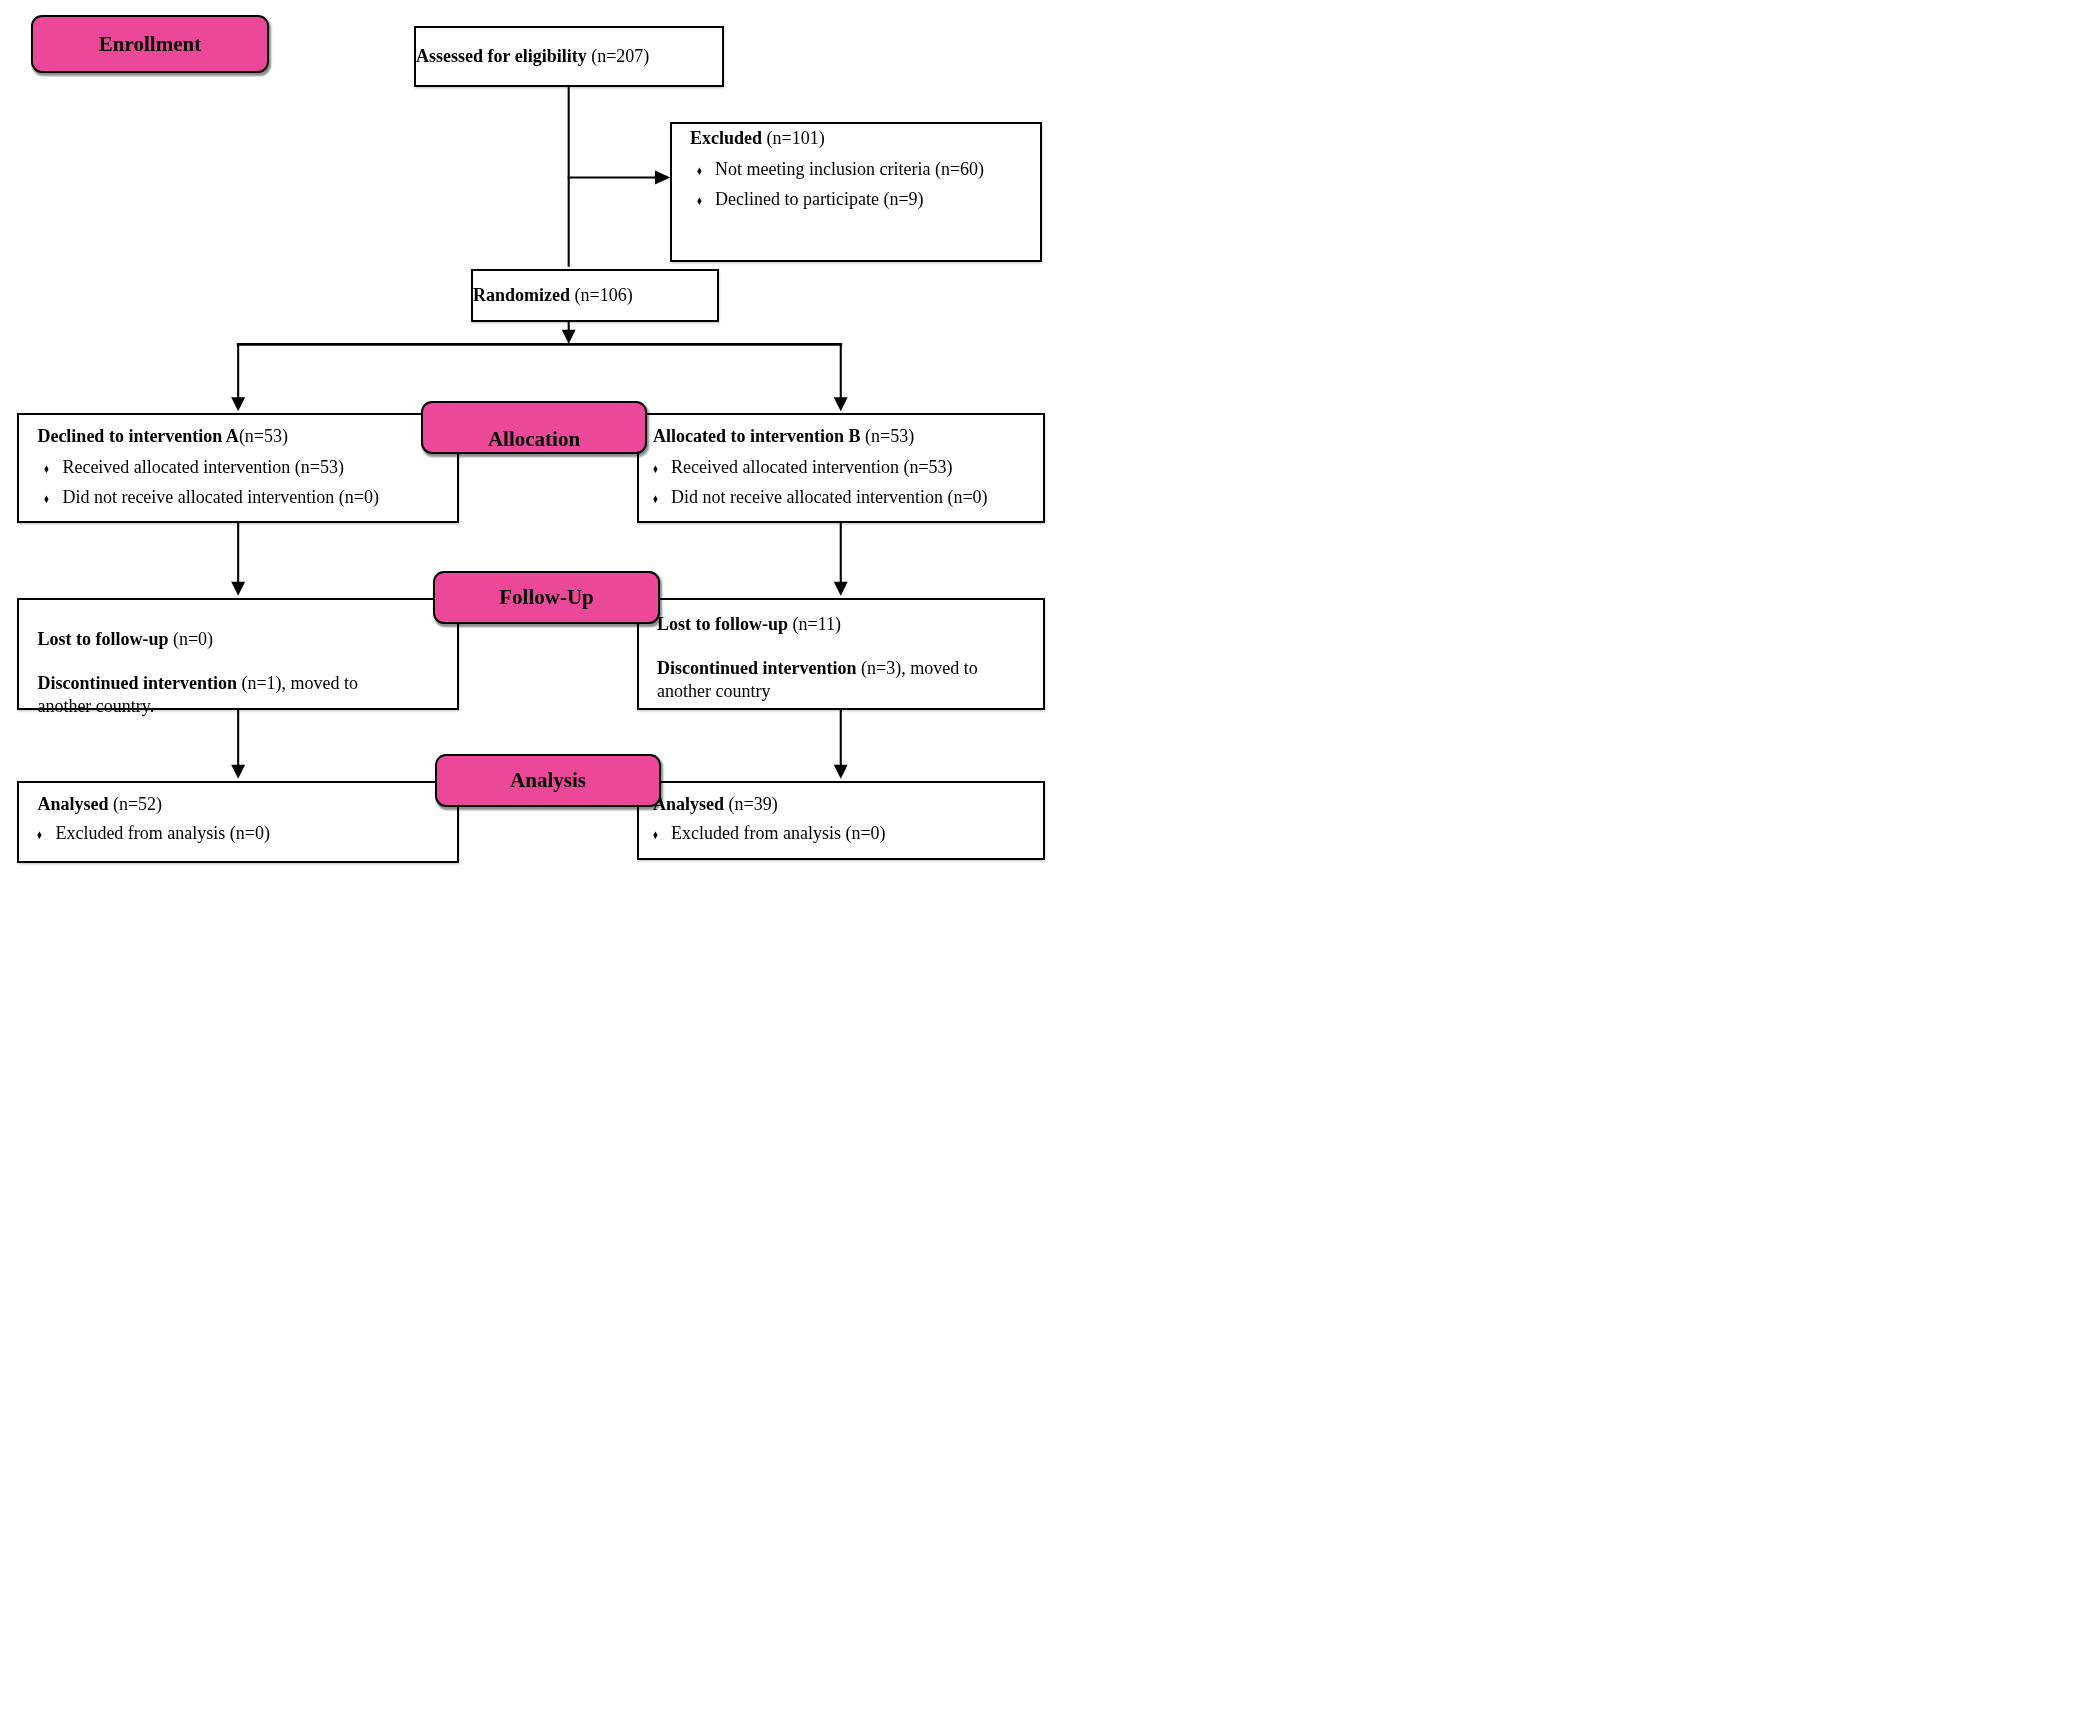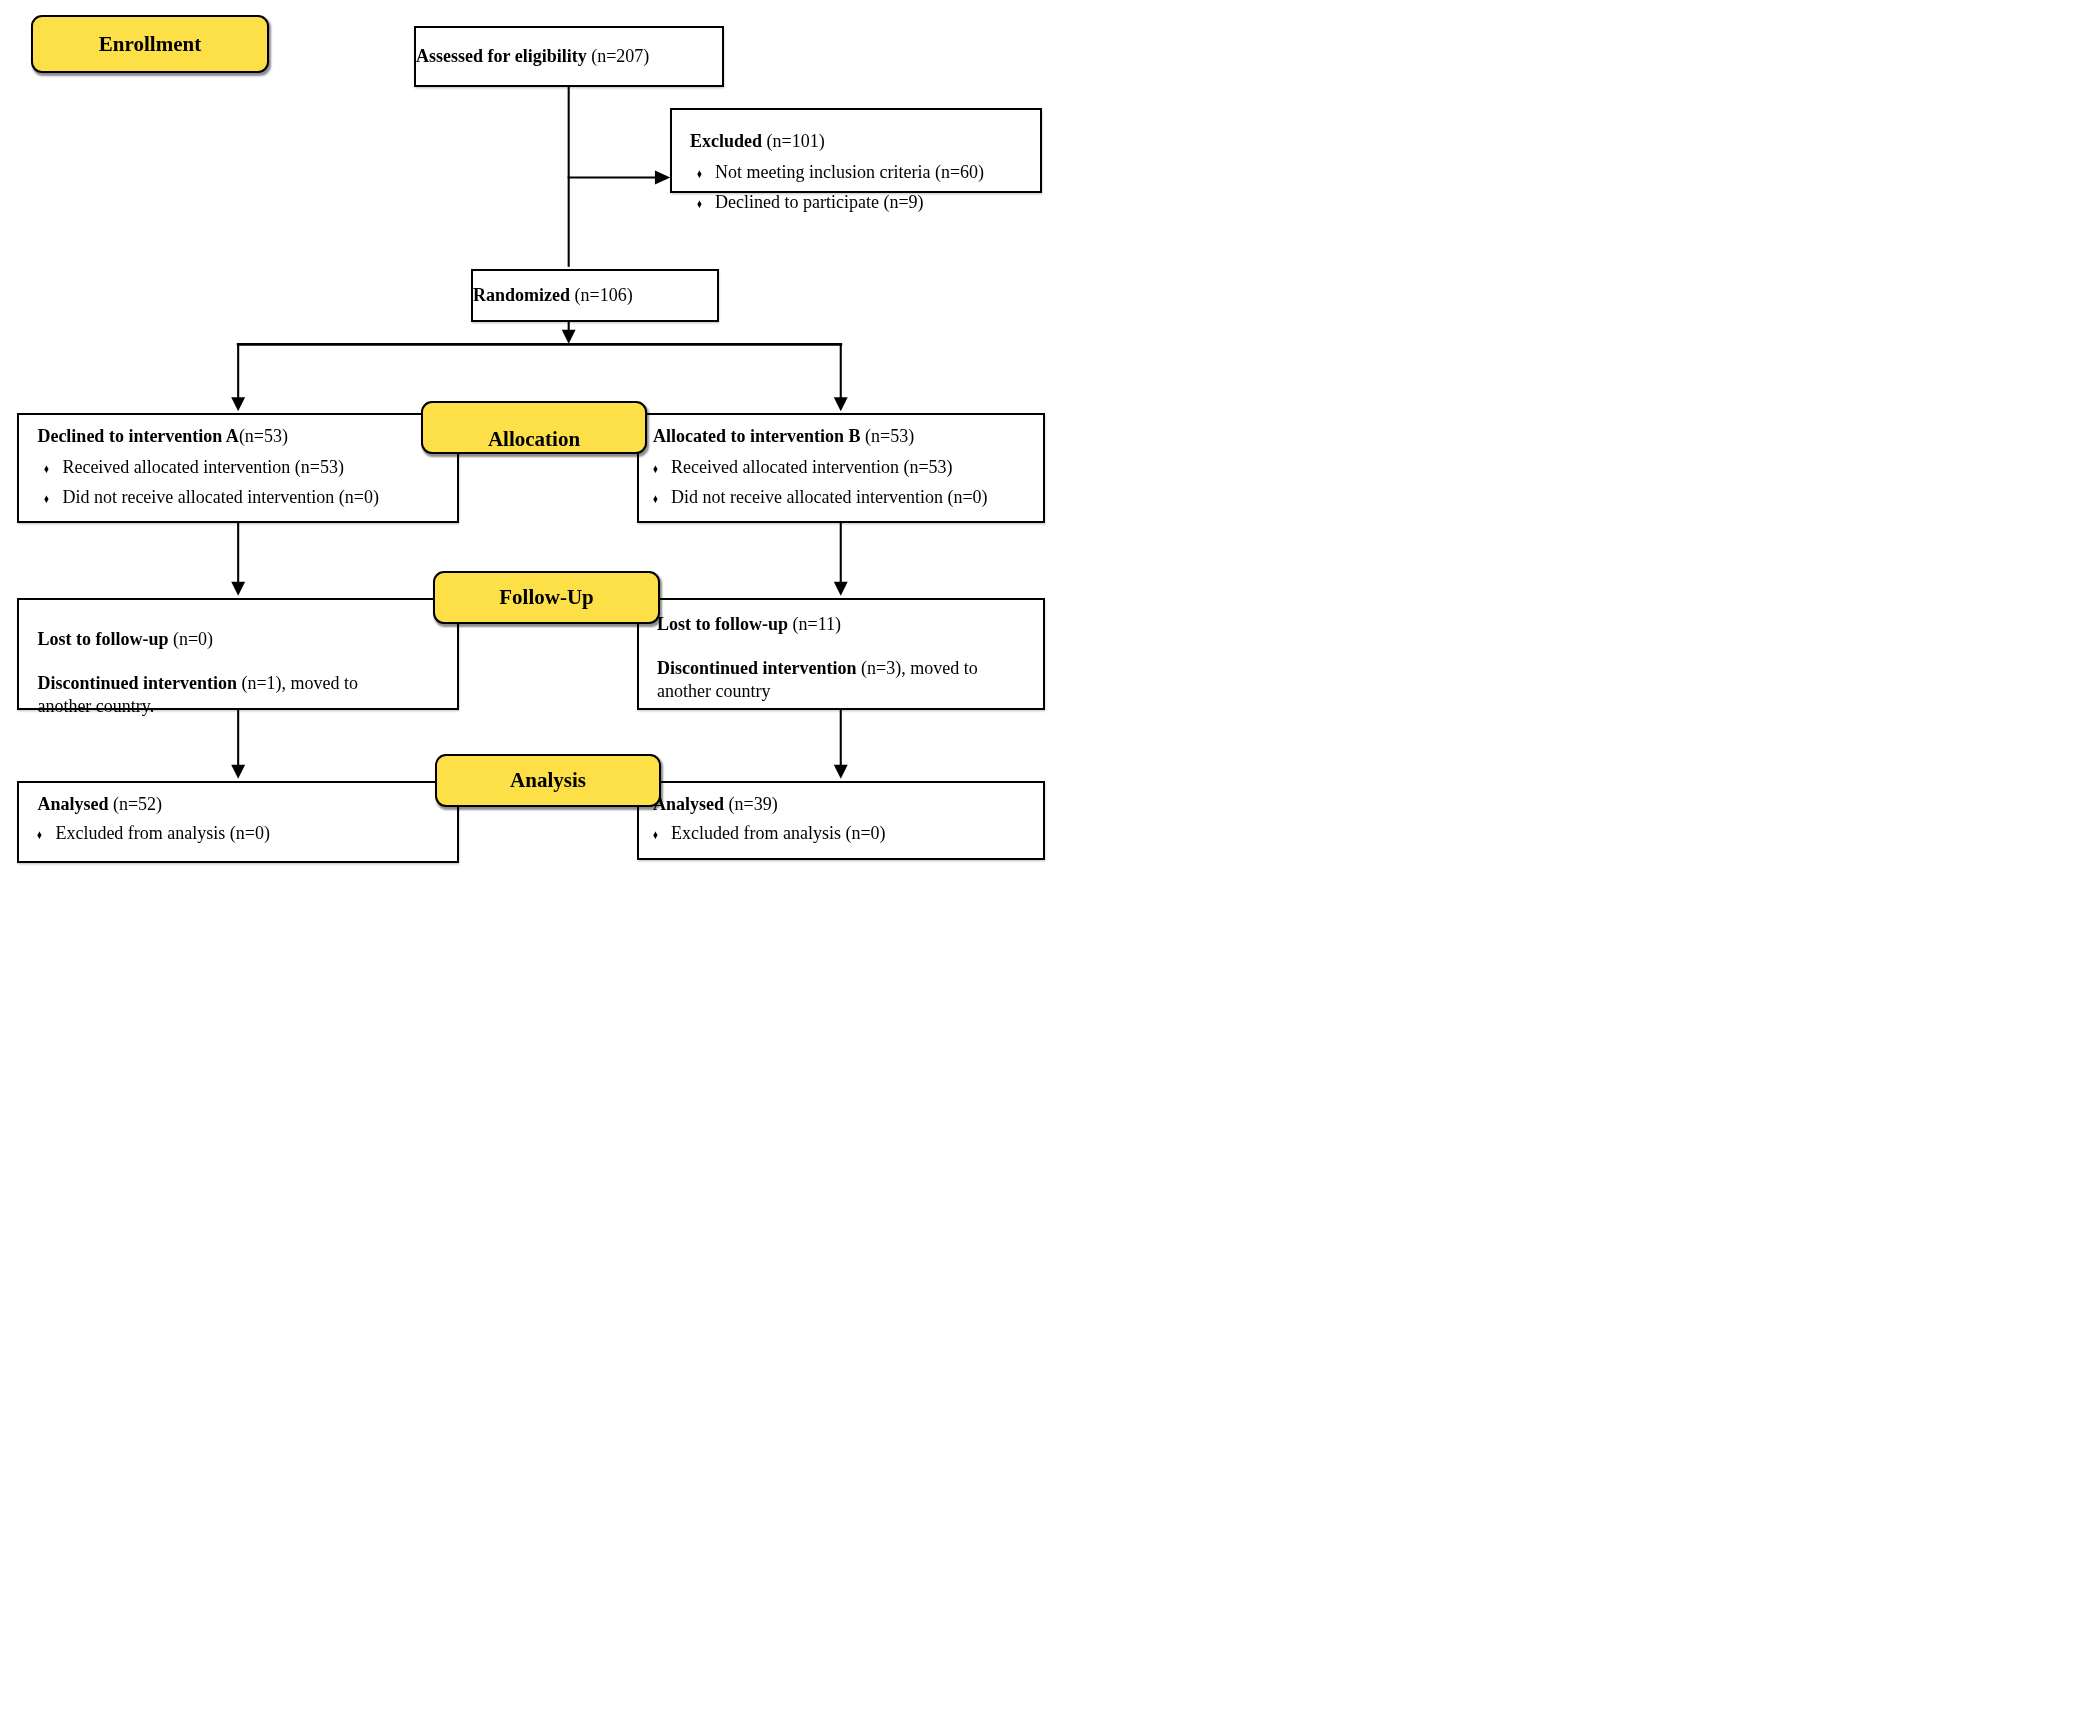--- a/index.html
+++ b/index.html
@@ -34,21 +34,21 @@
     line-height: 1.28;
   }
   .box.center {
     display: flex;
     align-items: center;
     justify-content: flex-start;
     text-align: center;
   }
   .badge {
     position: absolute;
-    background: #fde047;
+    background: #ec4899;
     border: 2.1px solid #000000;
     border-radius: 11px;
     box-sizing: border-box;
     z-index: 3;
     display: flex;
     align-items: center;
     justify-content: center;
     font-size: 21px;
     font-weight: bold;
     box-shadow: 1.4px 2.1px 2.1px rgba(0,0,0,0.45);
@@ -122,21 +122,21 @@
   <div class="badge" style="left:435px; top:754px; width:226px; height:53px;">
     <span>Analysis</span>
   </div>
 
   <div class="box center" style="left:414px; top:26.4px; width:310px; height:61px;">
     <div class="title" style="margin:0;">
       <b>Assessed for eligibility</b><span class="rest"> (n=207)</span>
     </div>
   </div>
 
-  <div class="box pad" style="left:670px; top:108px; width:372px; height:85px; padding-top:20px;">
+  <div class="box pad" style="left:670px; top:122px; width:372px; height:140px; padding-top:3px;">
     <div class="title">
       <b>Excluded</b><span class="rest"> (n=101)</span>
     </div>
     <div class="bullet">
       <span class="marker">♦</span>
       <span>Not meeting inclusion criteria (n=60)</span>
     </div>
     <div class="bullet">
       <span class="marker">♦</span>
       <span>Declined to participate (n=9)</span>

